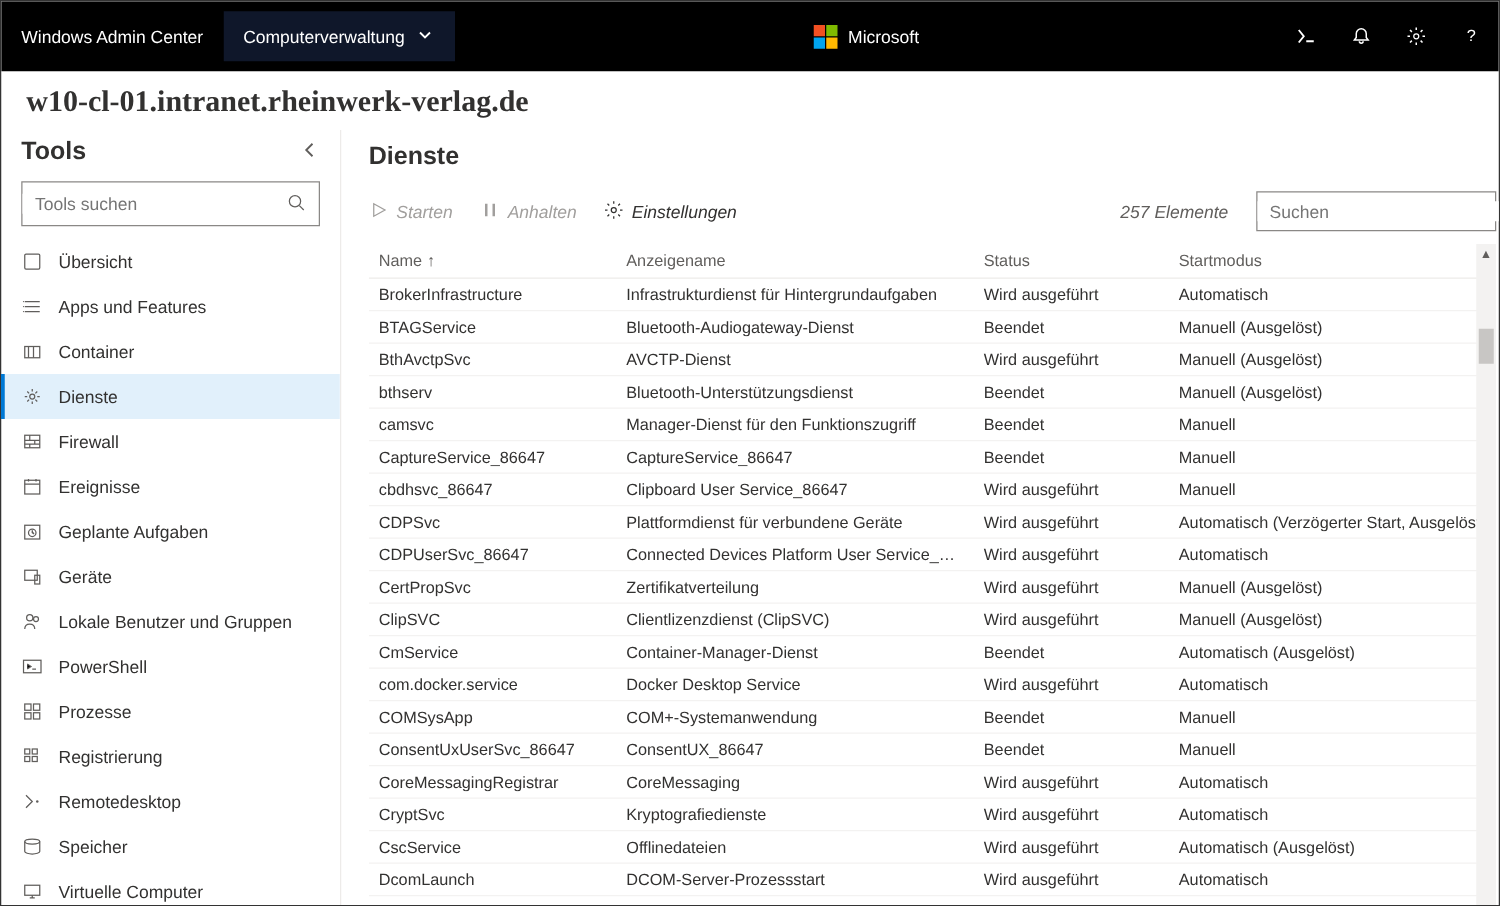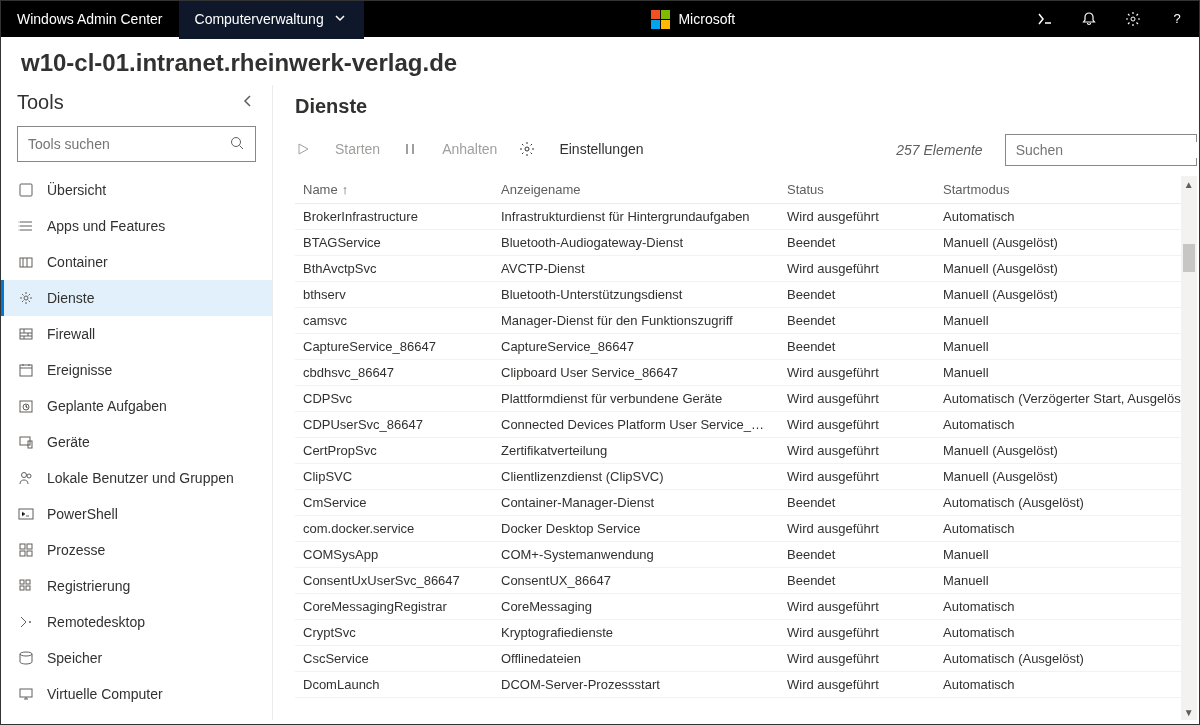--- a/index.html
+++ b/index.html
@@ -1,41 +1,41 @@
 <!DOCTYPE html>
 <html><head>
 <meta charset="utf-8">
 <style>
 * { margin: 0; padding: 0; box-sizing: border-box; }
 body { font-family: "Segoe UI", Arial, sans-serif; font-size: 14px; color: #323130; overflow: hidden; width: 1200px; height: 725px; border: 1px solid #333; }
-.topbar { background: #000; height: 36px; display: flex; align-items: center; color: #fff; }
+.topbar { background: #000; height: 56px; display: flex; align-items: center; color: #fff; }
 .topbar-title { padding: 0 16px; font-size: 14px; }
 .topbar-dropdown { background: #0f172a; height: 40px; display: flex; align-items: center; padding: 0 16px; gap: 8px; cursor: pointer; }
 .topbar-spacer { flex: 1; }
 .ms-logo { display: flex; align-items: center; gap: 8px; padding: 0 16px; }
 .ms-squares { display: grid; grid-template-columns: 9px 9px; grid-template-rows: 9px 9px; gap: 1px; }
 .sq-r { background: #f25022; } .sq-g { background: #7fba00; } .sq-b { background: #00a4ef; } .sq-y { background: #ffb900; }
 .topbar-icons { display: flex; align-items: center; gap: 0; }
 .topbar-icon { width: 44px; height: 40px; display: flex; align-items: center; justify-content: center; color: #fff; cursor: pointer; }
-.hostname { font-size: 24px; font-weight: 600; padding: 12px 20px 8px; }
+.hostname { font-size: 24px; font-weight: 600; padding: 12px 20px 8px; font-family: Liberation Serif, serif; }
 .main { display: flex; height: calc(725px - 40px - 50px); }
 .sidebar { width: 278px; border-right: 1px solid #edebe9; display: flex; flex-direction: column; }
 .tools-header { display: flex; align-items: center; justify-content: space-between; padding: 6px 16px 12px 16px; }
-.tools-title { font-size: 20px; font-weight: 400; }
+.tools-title { font-size: 20px; font-weight: 700; }
 .search-box { margin: 0 16px 10px; border: 1px solid #8a8886; display: flex; align-items: center; height: 36px; }
 .search-box input { border: none; outline: none; flex: 1; padding: 0 10px; font-size: 14px; font-family: inherit; }
 .search-box .search-icon { padding: 0 10px; }
 .tool-list { flex: 1; overflow-y: auto; }
 .tool-item { display: flex; align-items: center; gap: 12px; padding: 9px 16px; cursor: pointer; }
 .tool-item.active { background: #e1f0fb; border-left: 3px solid #0078d4; padding-left: 13px; }
 .tool-icon { width: 18px; height: 18px; display: flex; align-items: center; justify-content: center; color: #605e5c; }
 .content { flex: 1; padding: 10px 22px 0 22px; display: flex; flex-direction: column; position: relative; }
 .content-title { font-size: 20px; font-weight: 600; margin-bottom: 16px; }
 .toolbar { display: flex; align-items: center; gap: 22px; margin-bottom: 10px; }
-.tool-btn { display: flex; gap: 24px; cursor: pointer; color: #323130; }
+.tool-btn { display: flex; align-items: center; gap: 6px; cursor: pointer; color: #323130; font-style: italic; }
 .tool-btn.disabled { color: #a19f9d; cursor: default; }
 .toolbar-spacer { flex: 1; }
 .item-count { color: #605e5c; font-style: italic; }
 .content-search { border: 1px solid #8a8886; display: flex; align-items: center; height: 32px; width: 192px; }
 .content-search input { border: none; outline: none; flex: 1; padding: 0 10px; font-family: inherit; font-size: 14px; }
 .table-wrap { flex: 1; overflow: hidden; position: relative; }
 .table-header { display: flex; border-bottom: 1px solid #edebe9; padding: 6px 0; font-size: 13px; color: #605e5c; }
 .th { padding: 0 8px; display: flex; align-items: center; gap: 4px; cursor: pointer; }
 .col-name { width: 198px; }
 .col-disp { width: 286px; }

